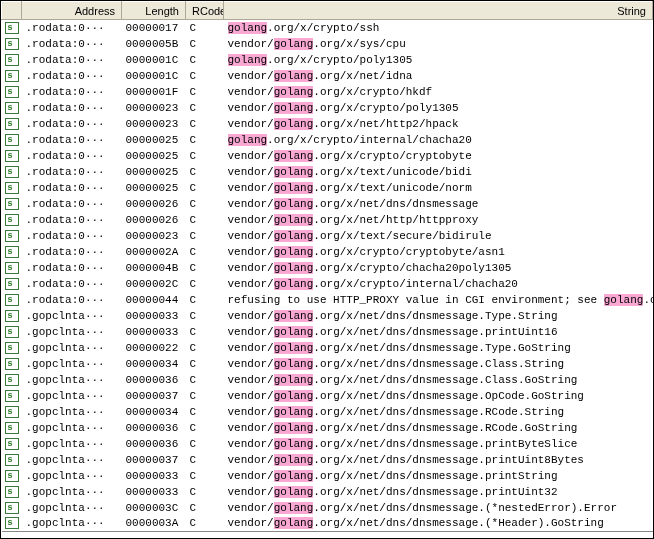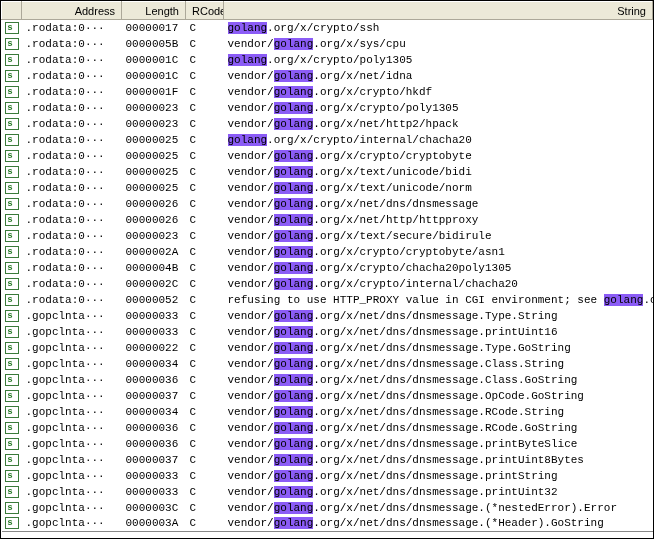--- a/index.html
+++ b/index.html
@@ -68,21 +68,21 @@
   .str-icon::before {
     content: "s";
     position: absolute;
     left: 2px;
     top: -1px;
     font-size: 9px;
     color: #2a7a2a;
     font-family: sans-serif;
     font-weight: bold;
   }
-  .hl { background: #8b5cf6; }
+  .hl { background: #f9a8d4; }
   tbody tr:last-child td { border-bottom: 1px solid #888; }
 </style>
 </head>
 <body>
 
 <div class="table-wrap">
 <table>
   <colgroup>
     <col class="col-icon">
         <col class="col-addr">
@@ -215,21 +215,21 @@
         <tr>
           <td class="icon-cell"><span class="str-icon"></span></td>
           <td>.rodata:0···</td>
           <td>0000002C</td>
           <td>C</td>
           <td>vendor/<span class="hl">golang</span>.org/x/crypto/internal/chacha20</td>
         </tr>
         <tr>
           <td class="icon-cell"><span class="str-icon"></span></td>
           <td>.rodata:0···</td>
-          <td>00000052</td>
+          <td>00000044</td>
           <td>C</td>
           <td>refusing to use HTTP_PROXY value in CGI environment; see <span class="hl">golang</span>.or···</td>
         </tr>
         <tr>
           <td class="icon-cell"><span class="str-icon"></span></td>
           <td>.gopclnta···</td>
           <td>00000033</td>
           <td>C</td>
           <td>vendor/<span class="hl">golang</span>.org/x/net/dns/dnsmessage.Type.String</td>
         </tr>

